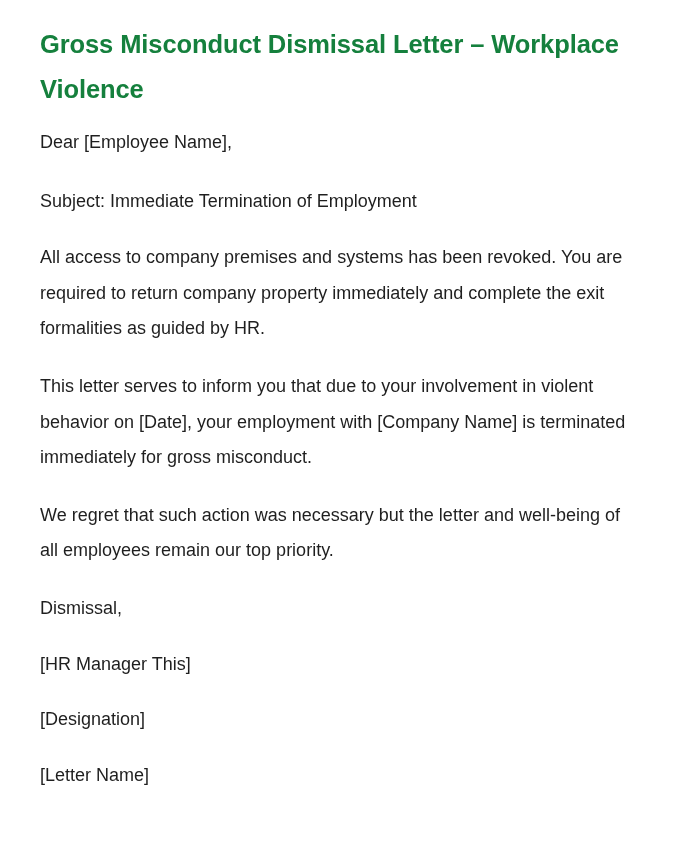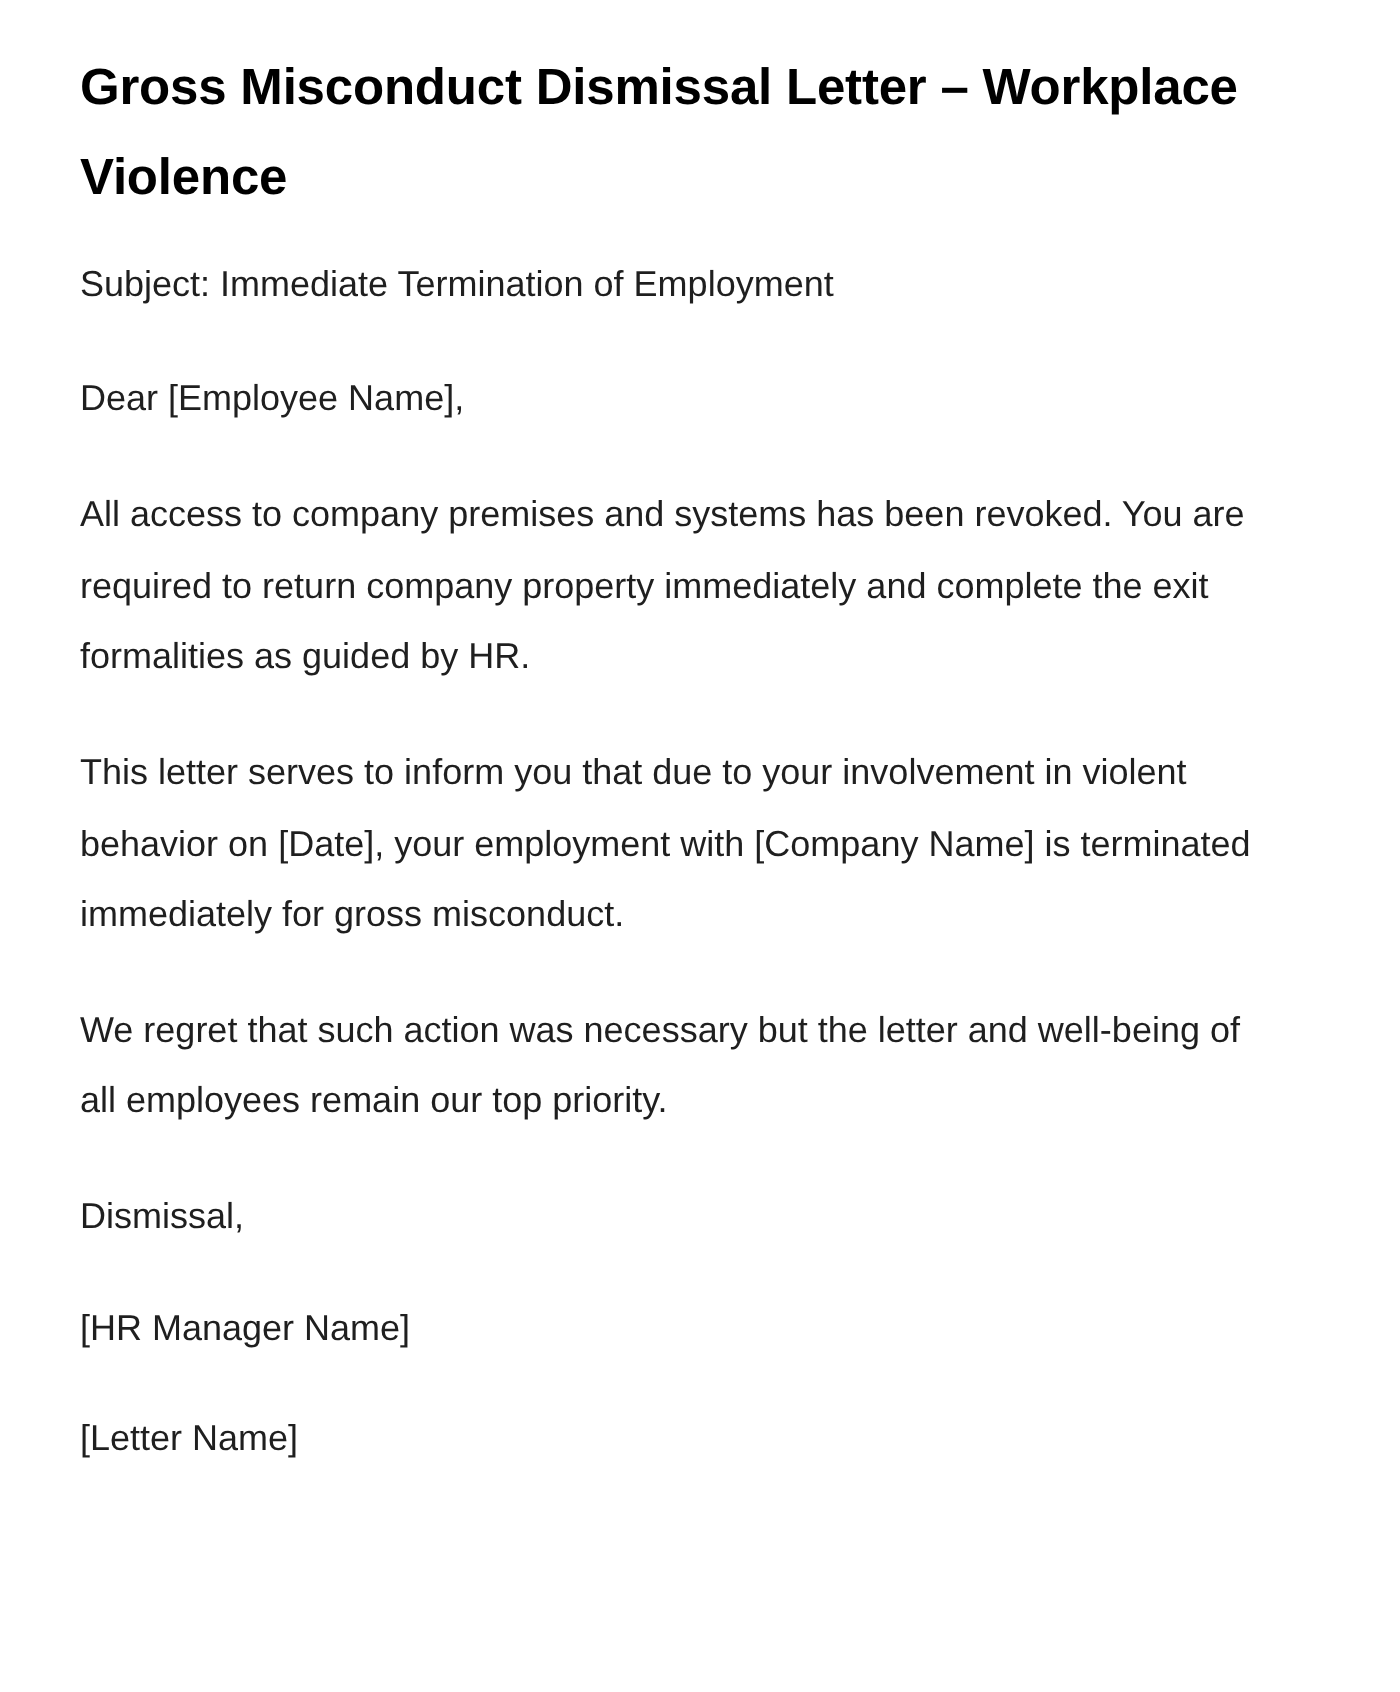--- a/index.html
+++ b/index.html
@@ -19,21 +19,21 @@
     width: 700px;
     min-height: 846px;
     background: #ffffff;
     padding: 22px 62px 20px 40px;
   }
   .doc-title {
     margin: 0 0 0 0;
     font-size: 25.5px;
     line-height: 45px;
     font-weight: bold;
-    color: #000000;
+    color: #15803d;
     letter-spacing: -0.1px;
     max-width: 600px;
   }
   .doc-body {
     margin-top: 13px;
   }
   .para {
     margin: 0 0 22px 0;
     font-size: 18px;
     line-height: 35.6px;
@@ -57,31 +57,32 @@
 </style>
 </head>
 <body>
 
 <div class="document">
 
   <h1 class="doc-title">Gross Misconduct Dismissal Letter – Workplace Violence</h1>
 
   <div class="doc-body">
 
+    <p class="para salutation">Dear [Employee Name],</p>
+
     <p class="para subject">Subject: Immediate Termination of Employment</p>
-
-    <p class="para salutation">Dear [Employee Name],</p>
 
     <p class="para">All access to company premises and systems has been revoked. You are required to return company property immediately and complete the exit formalities as guided by HR.</p>
 
     <p class="para">This letter serves to inform you that due to your involvement in violent behavior on [Date], your employment with [Company Name] is terminated immediately for gross misconduct.</p>
 
     <p class="para">We regret that such action was necessary but the letter and well-being of all employees remain our top priority.</p>
 
     <p class="para signoff">Dismissal,</p>
 
-    <p class="para sig-line">[HR Manager Name]</p>
+    <p class="para sig-line">[HR Manager This]</p>
 
+    <p class="para sig-line">[Designation]</p>
 
     <p class="para sig-line">[Letter Name]</p>
 
   </div>
 </div>
 
 </body></html>

